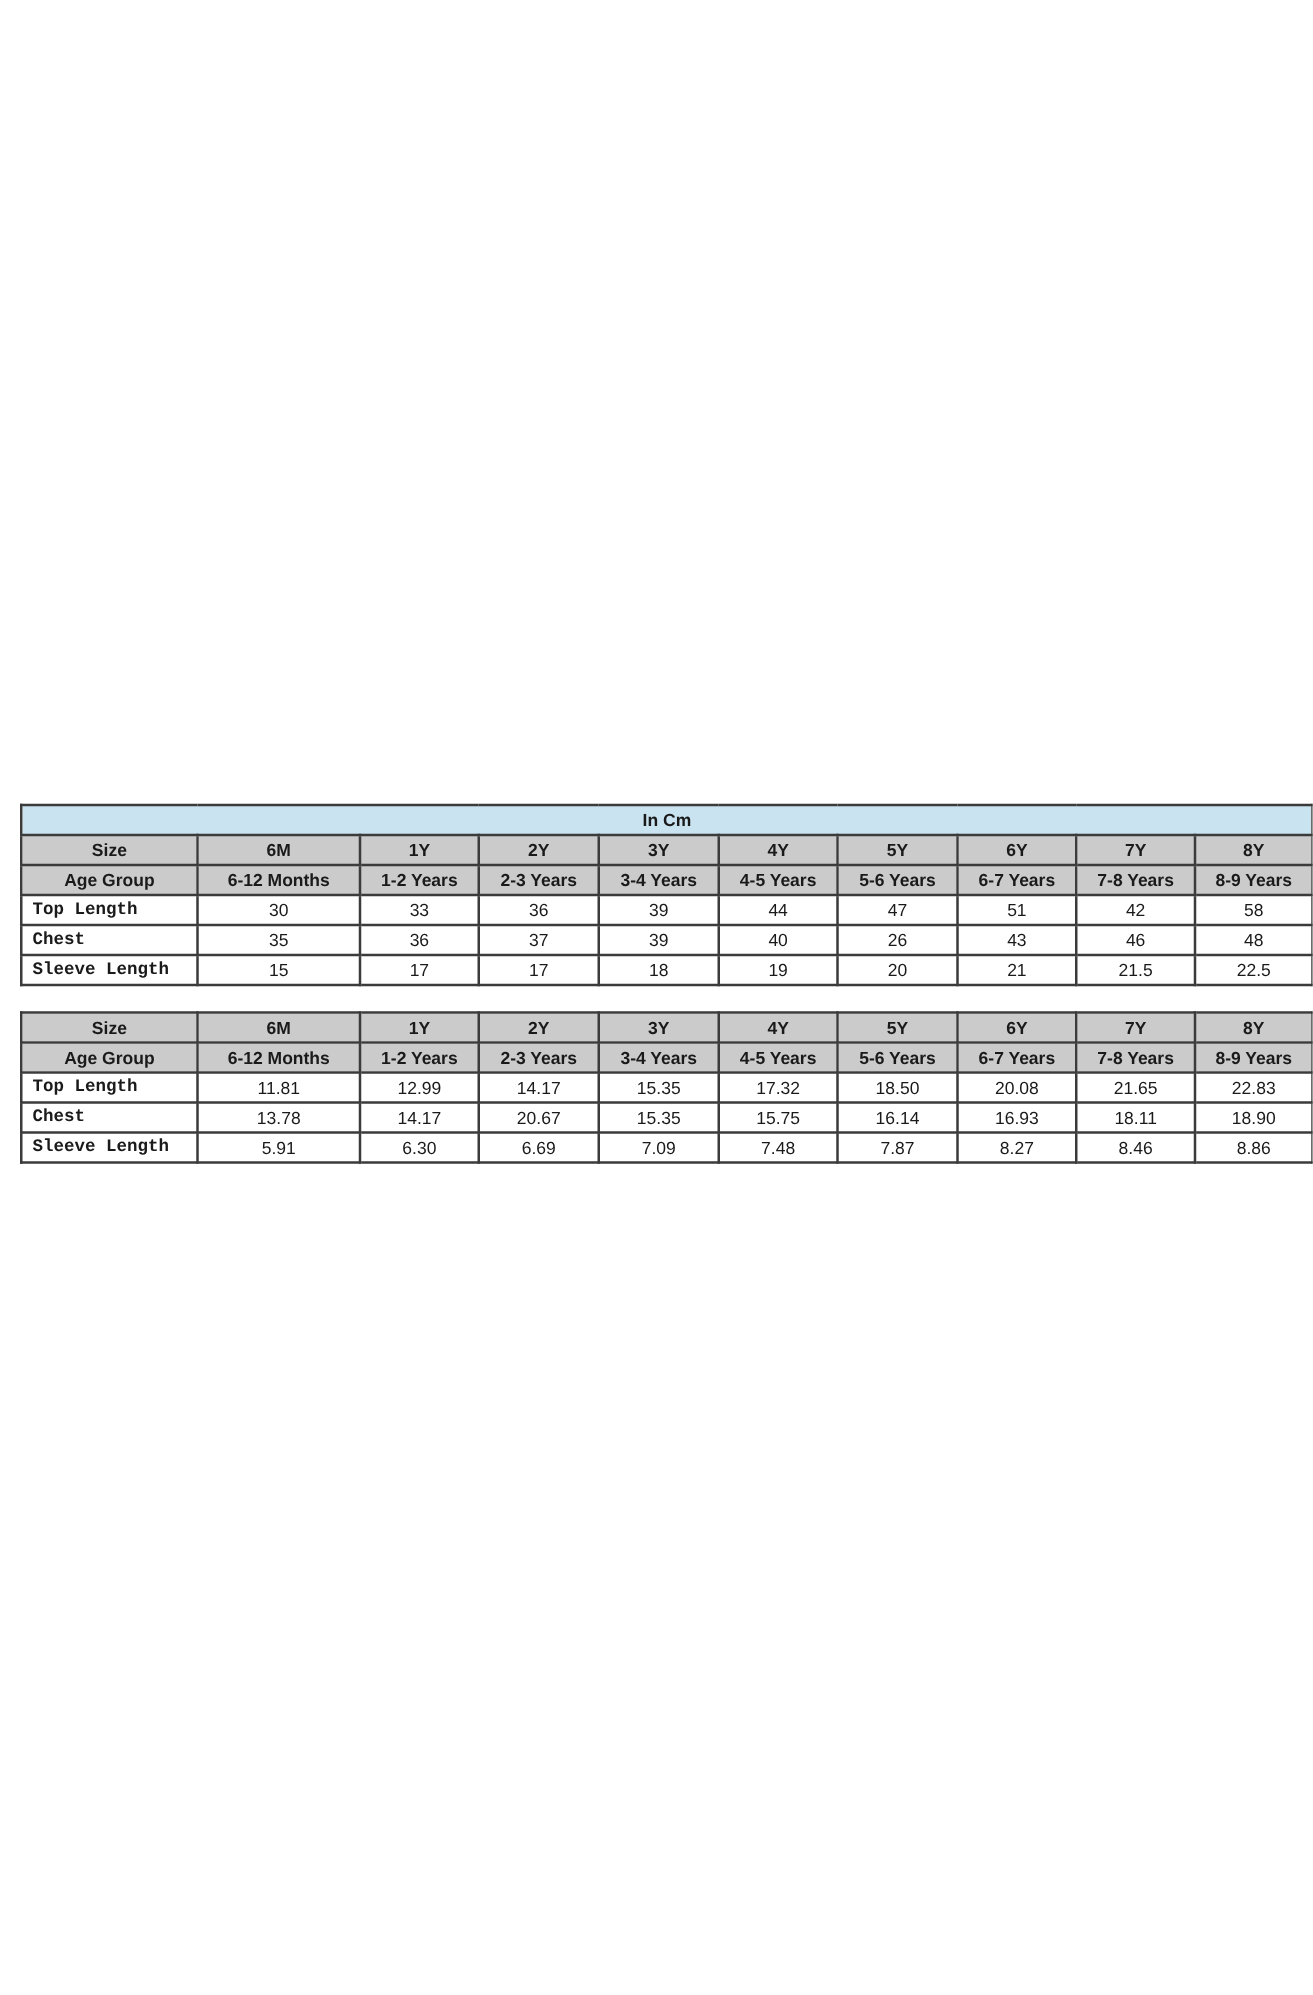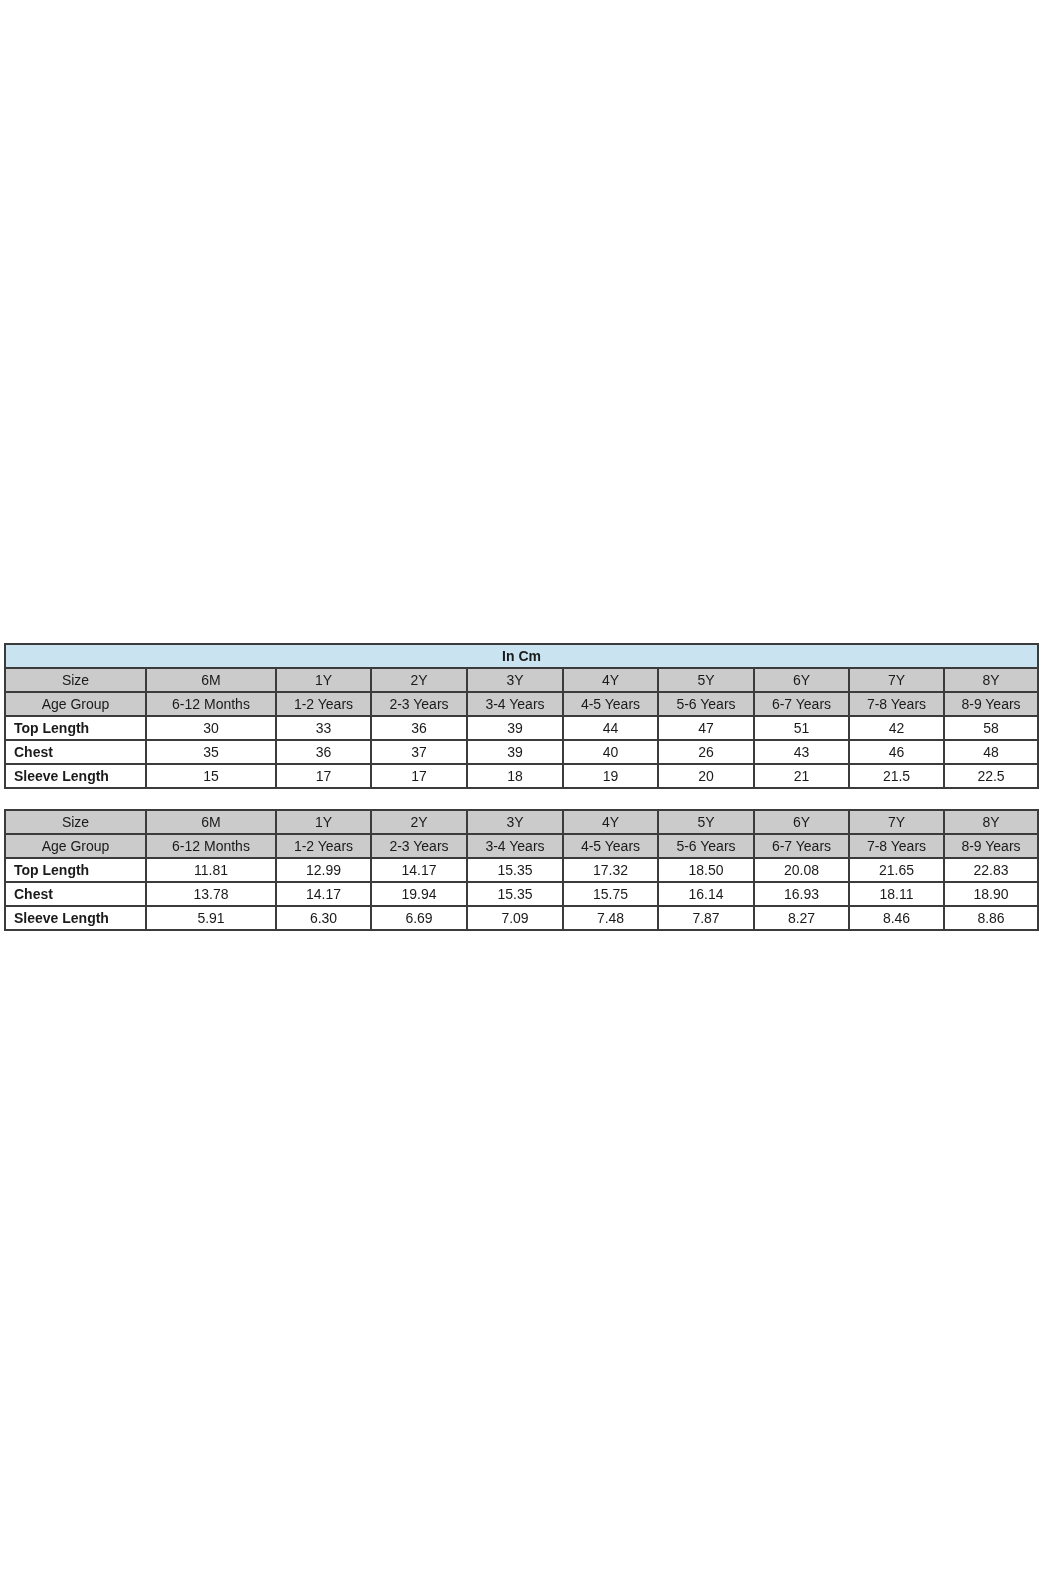--- a/index.html
+++ b/index.html
@@ -5,21 +5,21 @@
   html, body { margin: 0; padding: 0; }
   body {
     width: 1050px; height: 1596px;
     background: #ffffff;
     position: relative;
     font-family: "Liberation Sans", sans-serif;
     color: #1a1a1a;
   }
   table.size-table {
     position: absolute;
-    left: 4px;
+    left: 16px;
     width: 1033px;
     border-collapse: collapse;
     table-layout: fixed;
   }
   #table-cm   { top: 643px; }
   #table-inch { top: 809px; }
   .size-table td {
     border: 2px solid #3b3b3b;
     height: 20px;
     padding: 1px 2px;
@@ -29,28 +29,29 @@
     white-space: nowrap;
     overflow: hidden;
   }
   .title-cell {
     background: #c9e3f1;
     font-weight: bold;
     font-size: 14px;
   }
   .head-row td {
     background: #cbcbcb;
-    font-weight: normal;
+    font-weight: bold;
   }
   .data-row td { font-size: 14px; }
   .data-row td.rowlabel {
     font-weight: bold;
     text-align: left;
     padding-left: 8px;
     font-size: 14px;
+    font-family: Liberation Mono, monospace;
   }
 </style>
 </head>
 <body>
 
 <table class="size-table" id="table-cm">
   <colgroup>
     <col style="width:141px">
       <col style="width:130px">
       <col style="width:95px">
@@ -176,21 +177,21 @@
     <td>17.32</td>
     <td>18.50</td>
     <td>20.08</td>
     <td>21.65</td>
     <td>22.83</td>
   </tr>
   <tr class="data-row">
     <td class="rowlabel">Chest</td>
     <td>13.78</td>
     <td>14.17</td>
-    <td>19.94</td>
+    <td>20.67</td>
     <td>15.35</td>
     <td>15.75</td>
     <td>16.14</td>
     <td>16.93</td>
     <td>18.11</td>
     <td>18.90</td>
   </tr>
   <tr class="data-row">
     <td class="rowlabel">Sleeve Length</td>
     <td>5.91</td>

